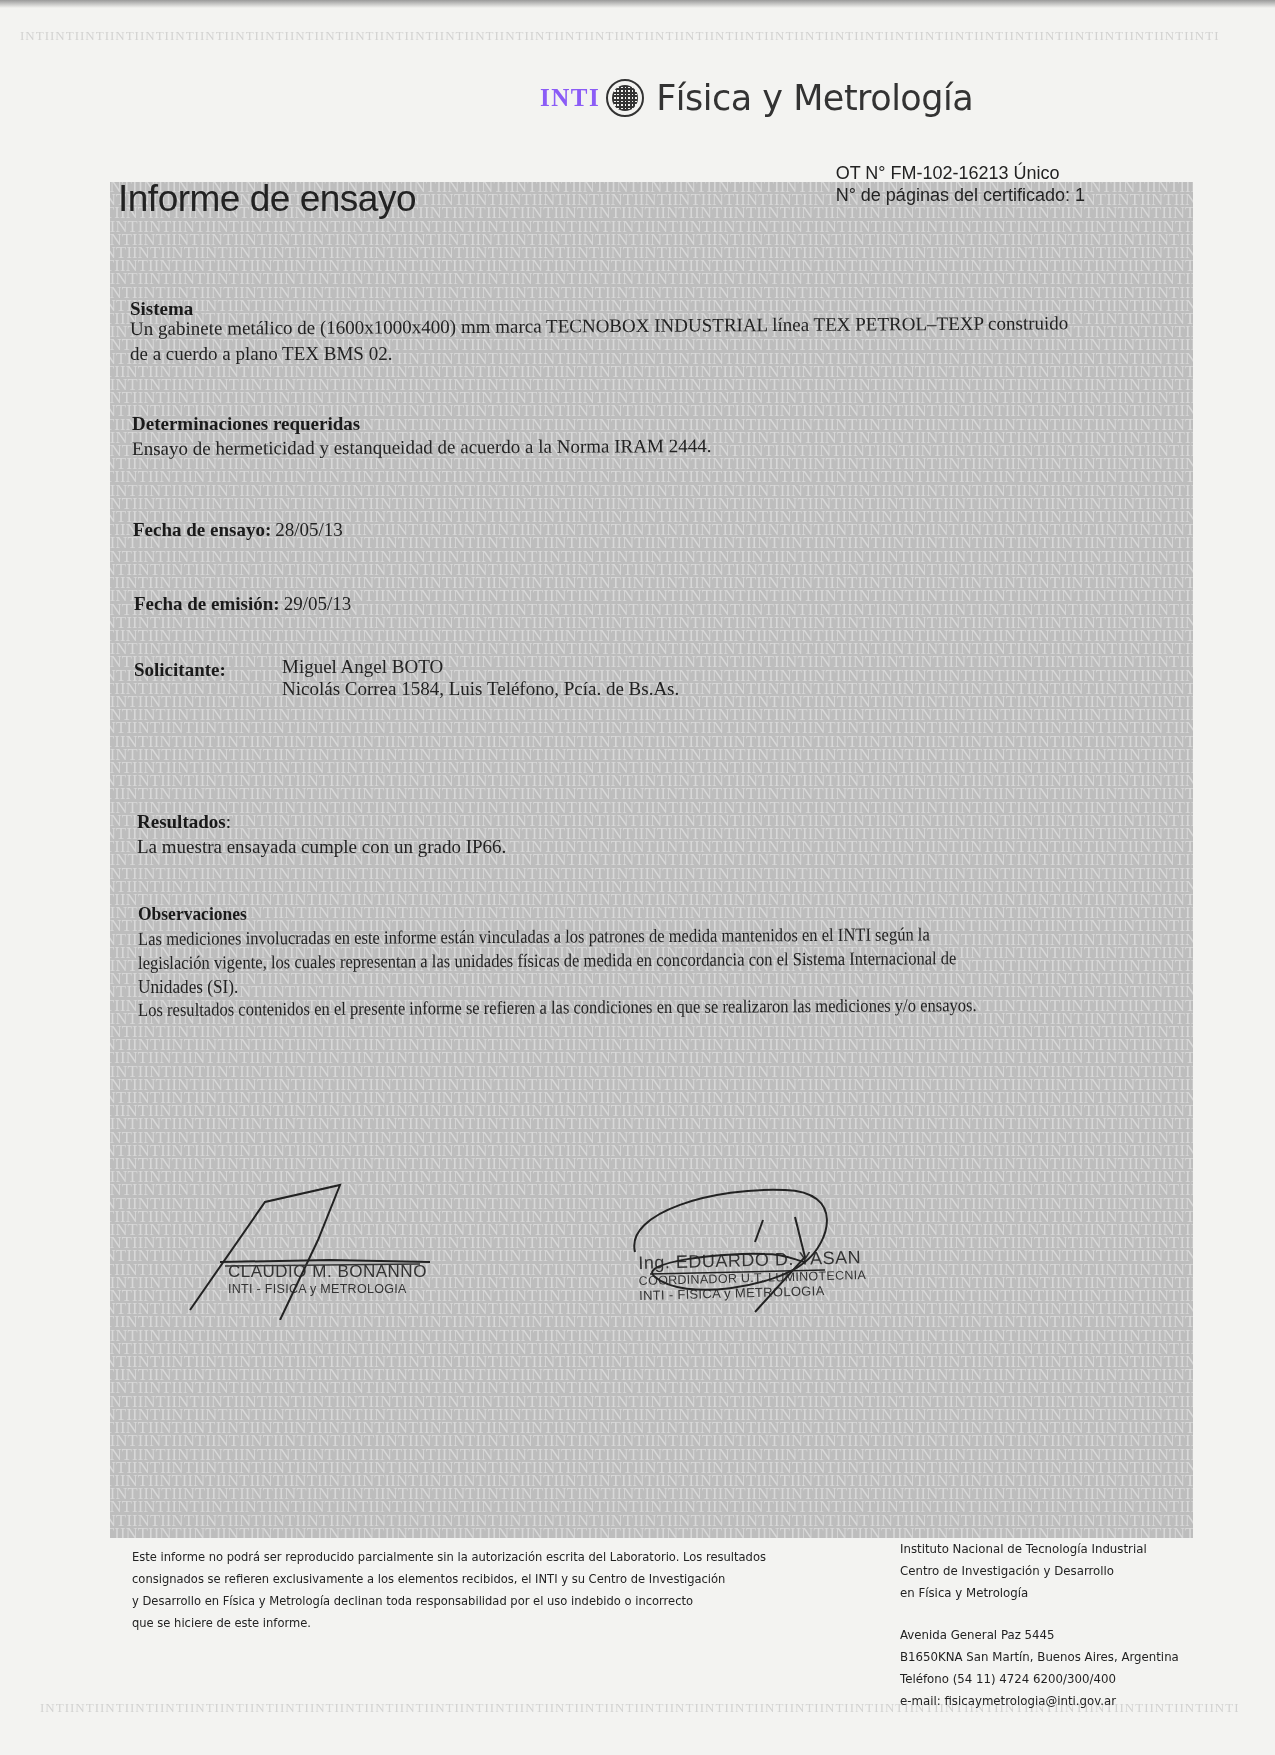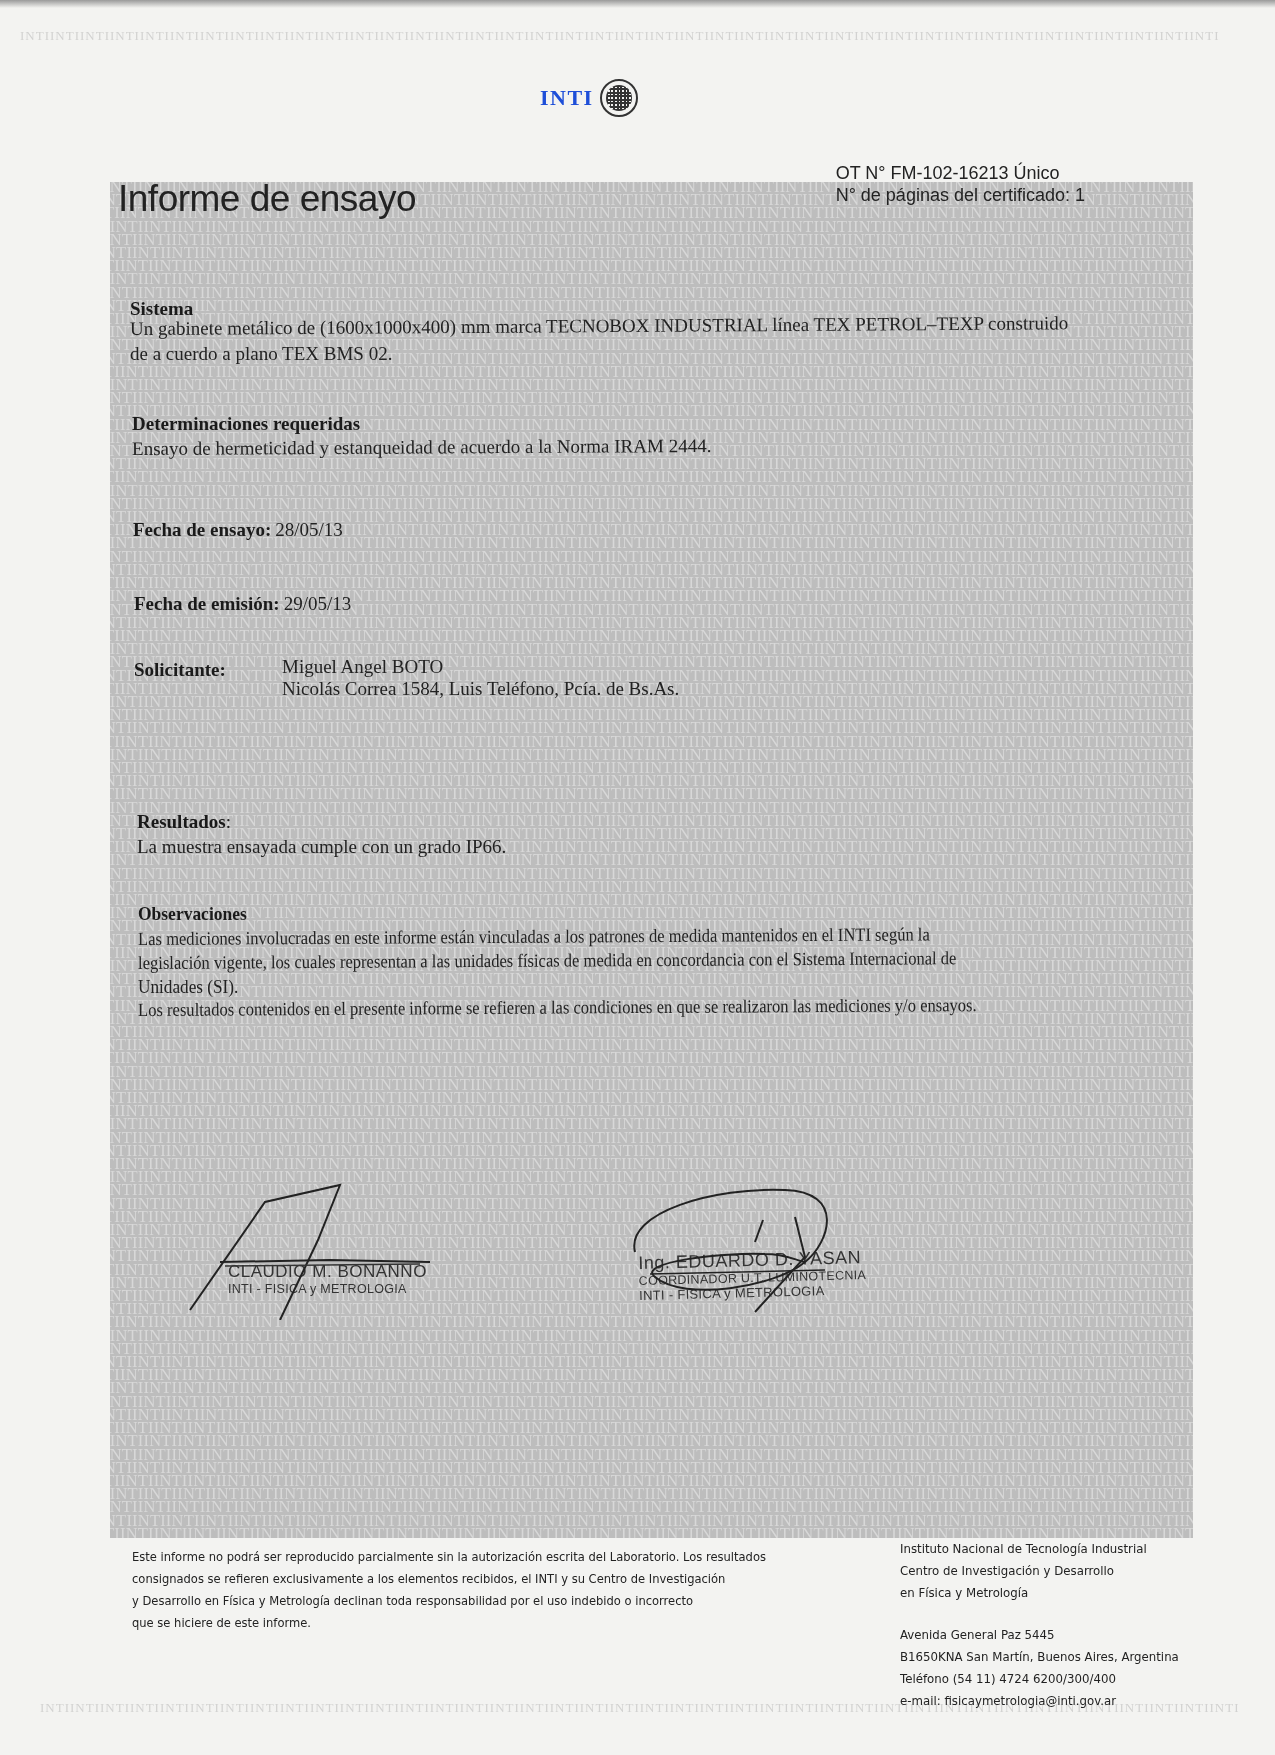--- a/index.html
+++ b/index.html
@@ -17,22 +17,22 @@
     position:absolute; left:20px; top:28px; width:1200px; height:24px;
     font-family:"Liberation Serif", serif; font-size:13px; letter-spacing:1px;
     color:rgba(150,150,150,0.35); white-space:nowrap; overflow:hidden;
   }
   .outer-watermark.bottom { top:1700px; left:40px; }
   .header-brand {
     position:absolute; left:540px; top:72px; height:52px;
     display:flex; align-items:center; gap:6px;
   }
   .brand-inti {
-    font-family:"Liberation Serif", serif; font-weight:bold; font-size:22px;
-    letter-spacing:1.5px; color:#1d4ed8;
+    font-family:"Liberation Serif", serif; font-weight:bold; font-size:25px;
+    letter-spacing:1.5px; color:#8b5cf6;
   }
   .brand-logo {
     width:38px; height:38px; border-radius:50%; border:2px solid #333;
     display:flex; align-items:center; justify-content:center; box-sizing:border-box;
   }
   .brand-logo-inner {
     width:26px; height:26px; border-radius:50%;
     background:
       repeating-linear-gradient(0deg, #333 0 2px, transparent 2px 3.5px),
       repeating-linear-gradient(90deg, #333 0 2px, #f3f3f1 2px 3.5px);
@@ -90,20 +90,21 @@
 
 <div class="page-shadow-top"></div>
 <div class="outer-watermark" id="wm-top">INTIINTIINTIINTIINTIINTIINTIINTIINTIINTIINTIINTIINTIINTIINTIINTIINTIINTIINTIINTIINTIINTIINTIINTIINTIINTIINTIINTIINTIINTIINTIINTIINTIINTIINTIINTIINTIINTIINTIINTIINTIINTIINTIINTIINTIINTIINTIINTIINTIINTIINTIINTIINTIINTIINTIINTIINTIINTIINTIINTIINTIINTIINTIINTIINTIINTIINTIINTIINTIINTIINTIINTIINTIINTIINTIINTIINTIINTIINTIINTIINTIINTIINTIINTIINTIINTIINTIINTIINTIINTIINTIINTIINTIINTIINTIINTIINTIINTIINTIINTIINTIINTIINTIINTIINTIINTIINTIINTIINTIINTIINTIINTIINTIINTIINTIINTIINTIINTIINTIINTI</div>
 <div class="outer-watermark bottom" id="wm-bottom">INTIINTIINTIINTIINTIINTIINTIINTIINTIINTIINTIINTIINTIINTIINTIINTIINTIINTIINTIINTIINTIINTIINTIINTIINTIINTIINTIINTIINTIINTIINTIINTIINTIINTIINTIINTIINTIINTIINTIINTIINTIINTIINTIINTIINTIINTIINTIINTIINTIINTIINTIINTIINTIINTIINTIINTIINTIINTIINTIINTIINTIINTIINTIINTIINTIINTIINTIINTIINTIINTIINTIINTIINTIINTIINTIINTIINTIINTIINTIINTIINTIINTIINTIINTIINTIINTIINTIINTIINTIINTIINTIINTIINTIINTIINTIINTIINTIINTIINTIINTIINTIINTIINTIINTIINTIINTIINTIINTIINTIINTIINTIINTIINTIINTIINTIINTIINTIINTIINTIINTI</div>
 
 <div class="header-brand">
   <span class="brand-inti">INTI</span>
   <span class="brand-logo">
       <span class="brand-logo-inner"></span>
     </span>
+  <span class="brand-dept">Física y Metrología</span>
 </div>
 
 <div class="security-panel">
   <div class="security-pattern" id="pattern">INTIINTIINTIINTIINTIINTIINTIINTIINTIINTIINTIINTIINTIINTIINTIINTIINTIINTIINTIINTIINTIINTIINTIINTIINTIINTIINTIINTIINTIINTIINTIINTIINTIINTIINTIINTIINTIINTIINTIINTIINTIINTIINTIINTIINTIINTIINTIINTIINTIINTIINTIINTIINTIINTIINTIINTIINTIINTIINTIINTIINTIINTIINTIINTIINTI
 NTIINTIINTIINTIINTIINTIINTIINTIINTIINTIINTIINTIINTIINTIINTIINTIINTIINTIINTIINTIINTIINTIINTIINTIINTIINTIINTIINTIINTIINTIINTIINTIINTIINTIINTIINTIINTIINTIINTIINTIINTIINTIINTIINTIINTIINTIINTIINTIINTIINTIINTIINTIINTIINTIINTIINTIINTIINTIINTIINTIINTIINTIINTIINTIINTII
 TIINTIINTIINTIINTIINTIINTIINTIINTIINTIINTIINTIINTIINTIINTIINTIINTIINTIINTIINTIINTIINTIINTIINTIINTIINTIINTIINTIINTIINTIINTIINTIINTIINTIINTIINTIINTIINTIINTIINTIINTIINTIINTIINTIINTIINTIINTIINTIINTIINTIINTIINTIINTIINTIINTIINTIINTIINTIINTIINTIINTIINTIINTIINTIINTIIN
 IINTIINTIINTIINTIINTIINTIINTIINTIINTIINTIINTIINTIINTIINTIINTIINTIINTIINTIINTIINTIINTIINTIINTIINTIINTIINTIINTIINTIINTIINTIINTIINTIINTIINTIINTIINTIINTIINTIINTIINTIINTIINTIINTIINTIINTIINTIINTIINTIINTIINTIINTIINTIINTIINTIINTIINTIINTIINTIINTIINTIINTIINTIINTIINTIINT
 INTIINTIINTIINTIINTIINTIINTIINTIINTIINTIINTIINTIINTIINTIINTIINTIINTIINTIINTIINTIINTIINTIINTIINTIINTIINTIINTIINTIINTIINTIINTIINTIINTIINTIINTIINTIINTIINTIINTIINTIINTIINTIINTIINTIINTIINTIINTIINTIINTIINTIINTIINTIINTIINTIINTIINTIINTIINTIINTIINTIINTIINTIINTIINTIINTI
 NTIINTIINTIINTIINTIINTIINTIINTIINTIINTIINTIINTIINTIINTIINTIINTIINTIINTIINTIINTIINTIINTIINTIINTIINTIINTIINTIINTIINTIINTIINTIINTIINTIINTIINTIINTIINTIINTIINTIINTIINTIINTIINTIINTIINTIINTIINTIINTIINTIINTIINTIINTIINTIINTIINTIINTIINTIINTIINTIINTIINTIINTIINTIINTIINTII
 TIINTIINTIINTIINTIINTIINTIINTIINTIINTIINTIINTIINTIINTIINTIINTIINTIINTIINTIINTIINTIINTIINTIINTIINTIINTIINTIINTIINTIINTIINTIINTIINTIINTIINTIINTIINTIINTIINTIINTIINTIINTIINTIINTIINTIINTIINTIINTIINTIINTIINTIINTIINTIINTIINTIINTIINTIINTIINTIINTIINTIINTIINTIINTIINTIIN

